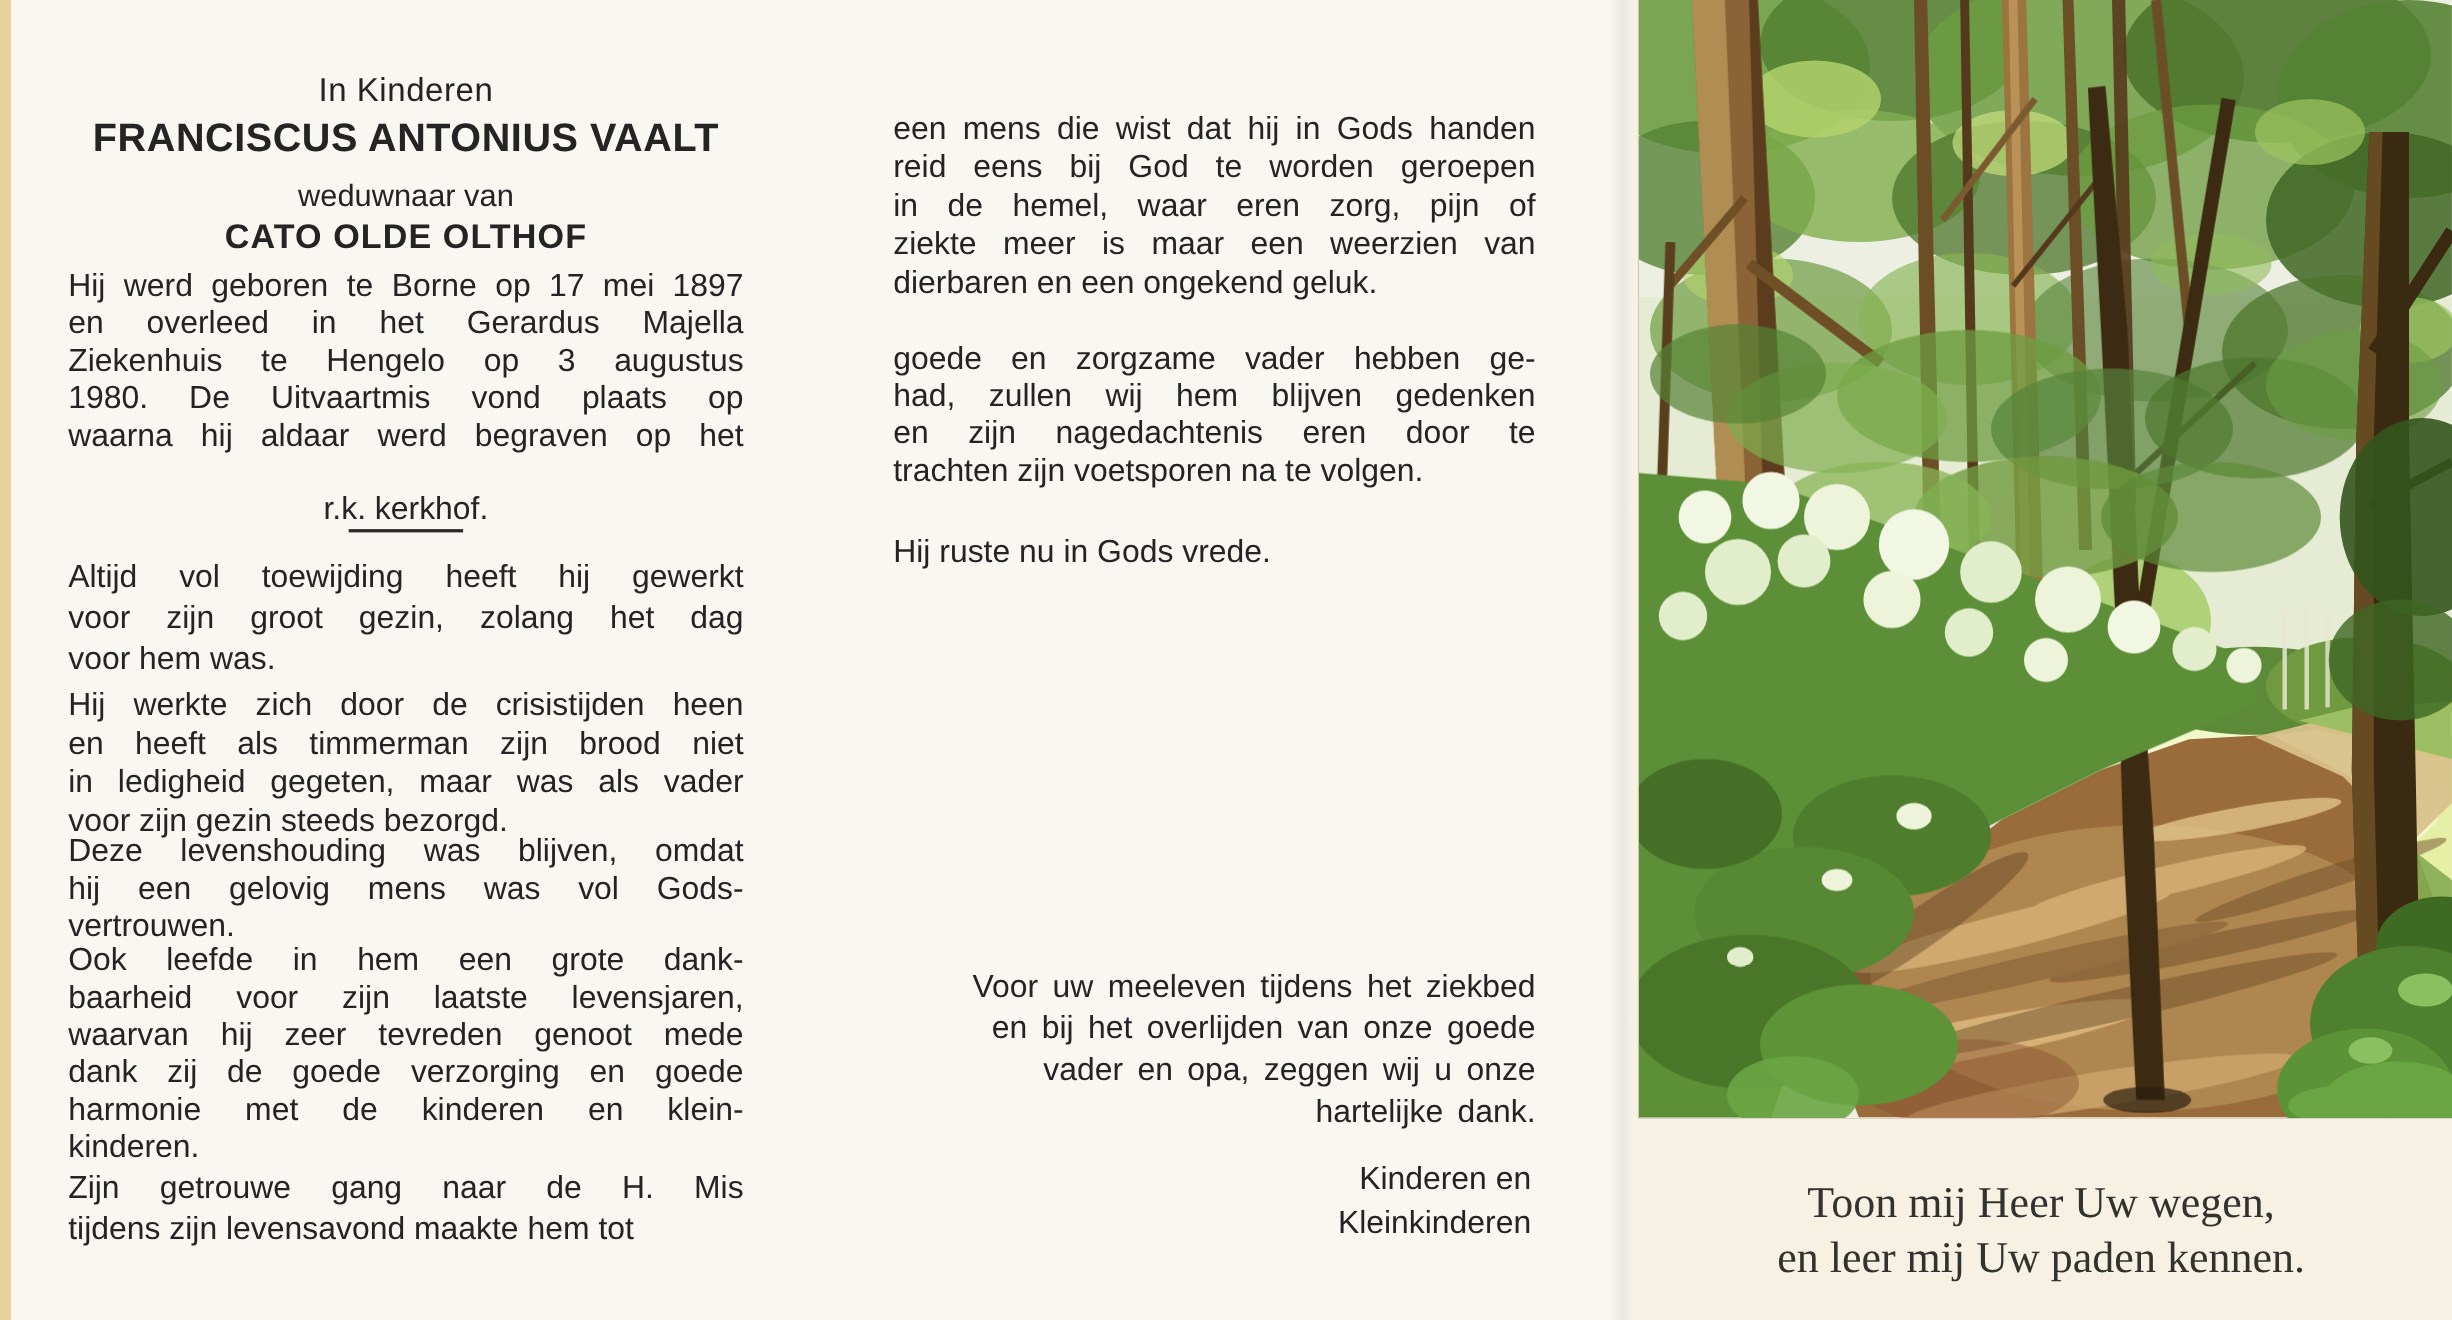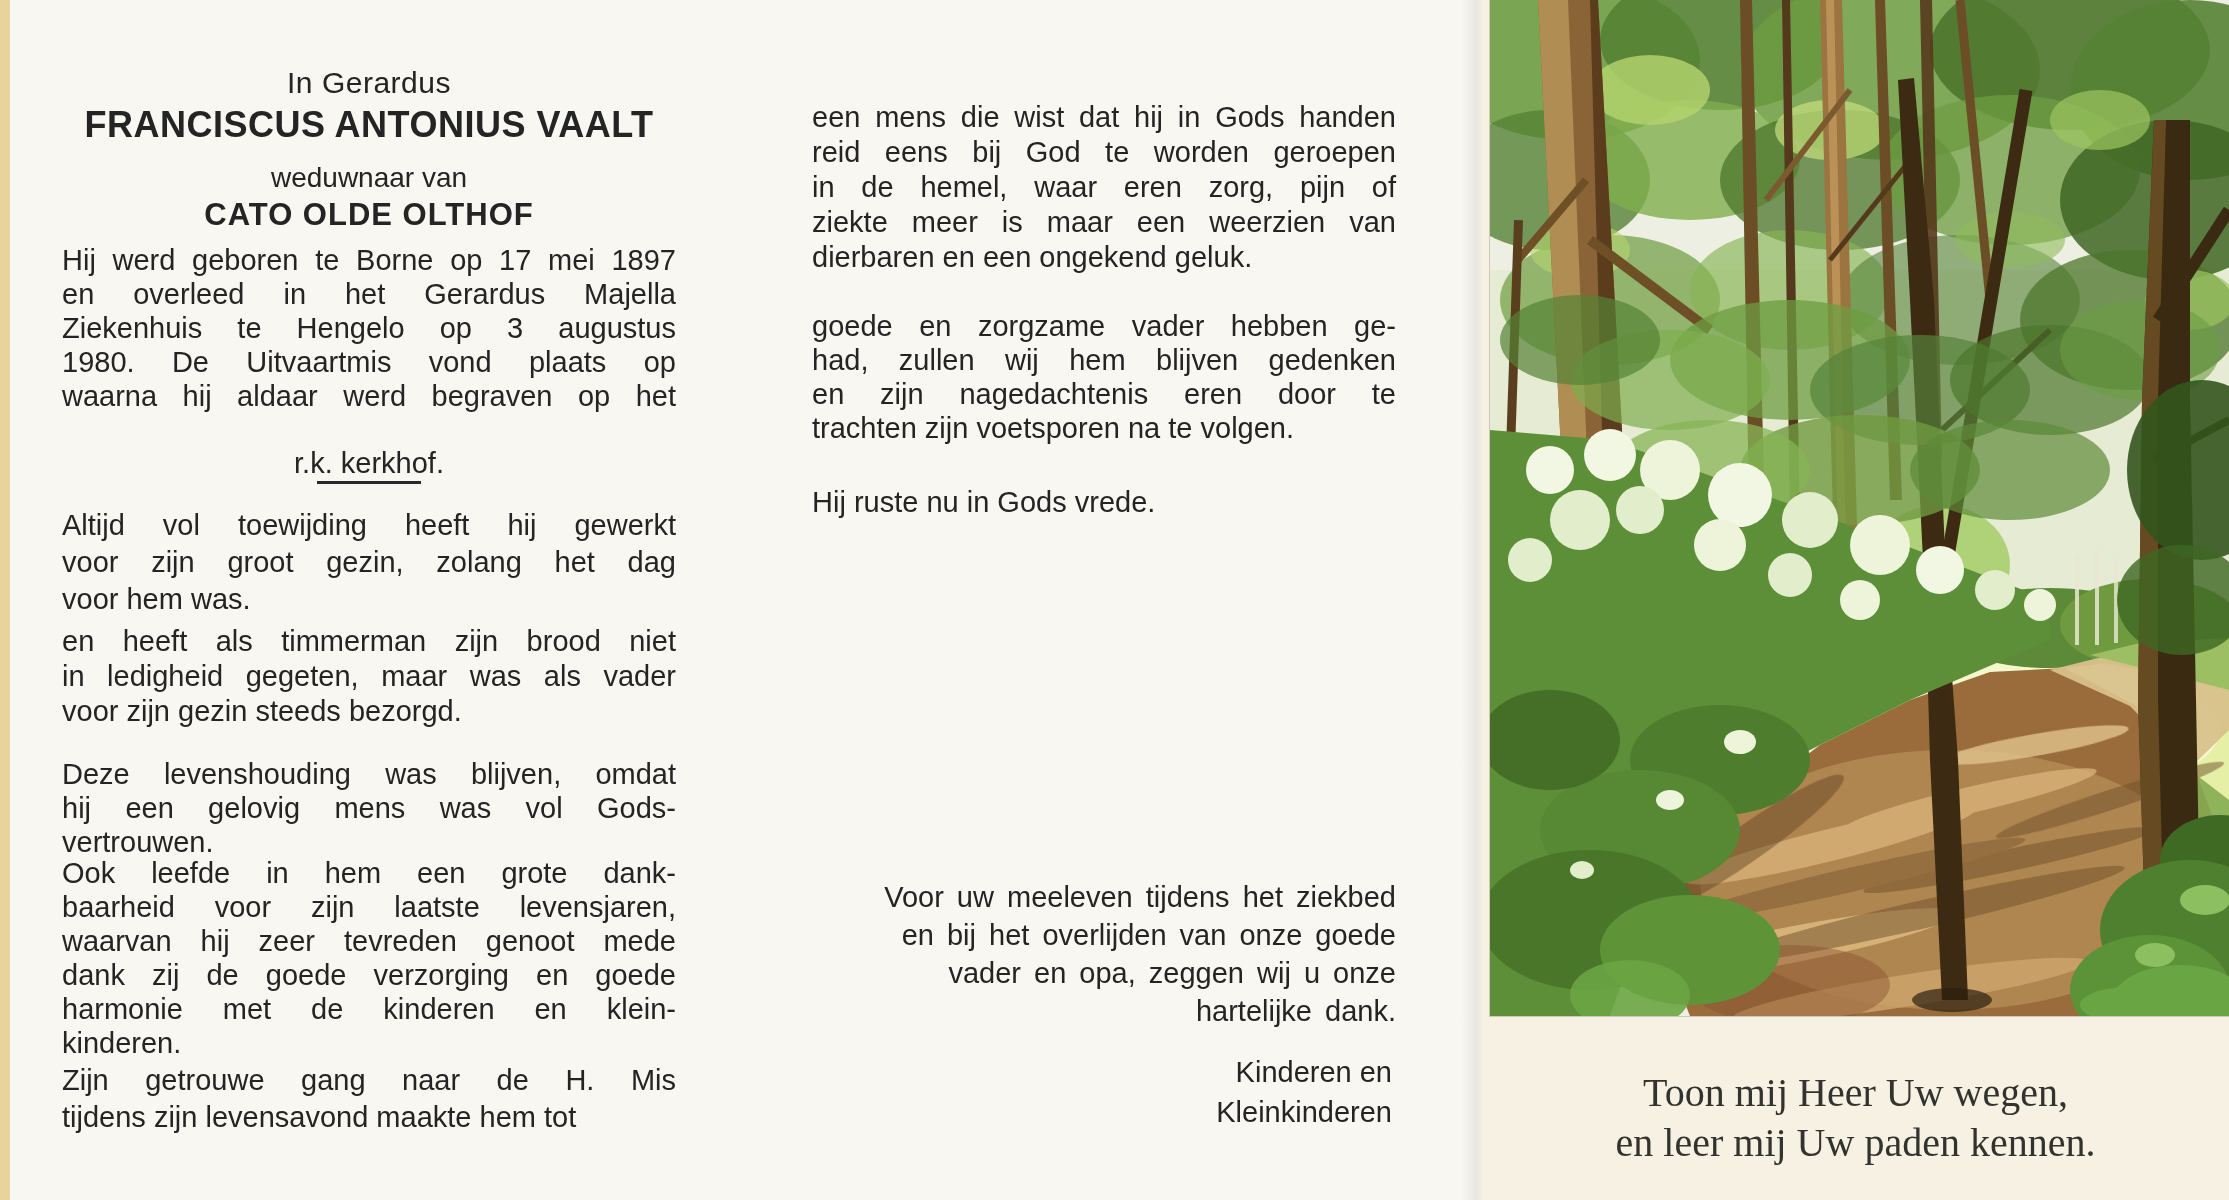--- a/index.html
+++ b/index.html
@@ -45,41 +45,42 @@
   .quote{position:absolute;top:1068px;left:0;width:100%;text-align:center;
          font-family:"Liberation Serif", serif;font-size:40px;line-height:50px;color:var(--quote-ink);}
 </style>
 </head>
 <body>
 
 <div class="card">
   <div class="edge-strip"></div>
 
   <div class="col col-left">
-    <div class="blk centered in-mem">In Gerardus</div>
+    <div class="blk centered in-mem">In Kinderen</div>
     <div class="blk centered dec-name">FRANCISCUS ANTONIUS VAALT</div>
     <div class="blk centered relation">weduwnaar van</div>
     <div class="blk centered spouse">CATO OLDE OLTHOF</div>
 
     <div class="blk para bio">
         <div class="jline">Hij werd geboren te Borne op 17 mei 1897</div>
         <div class="jline">en overleed in het Gerardus Majella</div>
         <div class="jline">Ziekenhuis te Hengelo op 3 augustus</div>
         <div class="jline">1980. De Uitvaartmis vond plaats op</div>
         <div class="jline">waarna hij aldaar werd begraven op het</div>
       </div>
     <div class="blk centered bio-last">r.k. kerkhof.</div>
     <div class="rule"></div>
 
     <div class="blk para p2">
         <div class="jline">Altijd vol toewijding heeft hij gewerkt</div>
         <div class="jline">voor zijn groot gezin, zolang het dag</div>
         <div class="jline lastline">voor hem was.</div>
       </div>
     <div class="blk para p3">
+        <div class="jline">Hij werkte zich door de crisistijden heen</div>
         <div class="jline">en heeft als timmerman zijn brood niet</div>
         <div class="jline">in ledigheid gegeten, maar was als vader</div>
         <div class="jline lastline">voor zijn gezin steeds bezorgd.</div>
       </div>
     <div class="blk para p4">
         <div class="jline">Deze levenshouding was blijven, omdat</div>
         <div class="jline">hij een gelovig mens was vol Gods-</div>
         <div class="jline lastline">vertrouwen.</div>
       </div>
     <div class="blk para p5">

